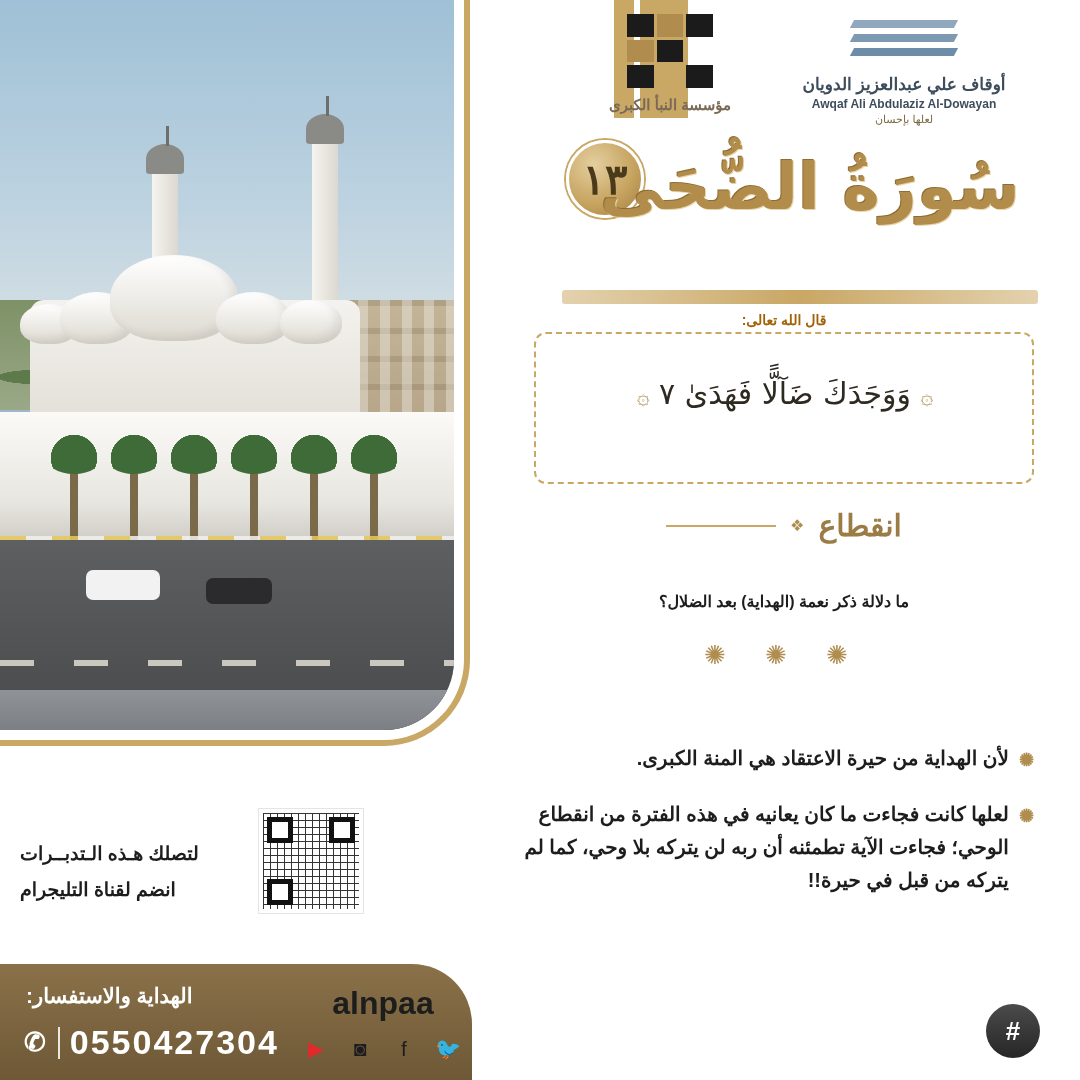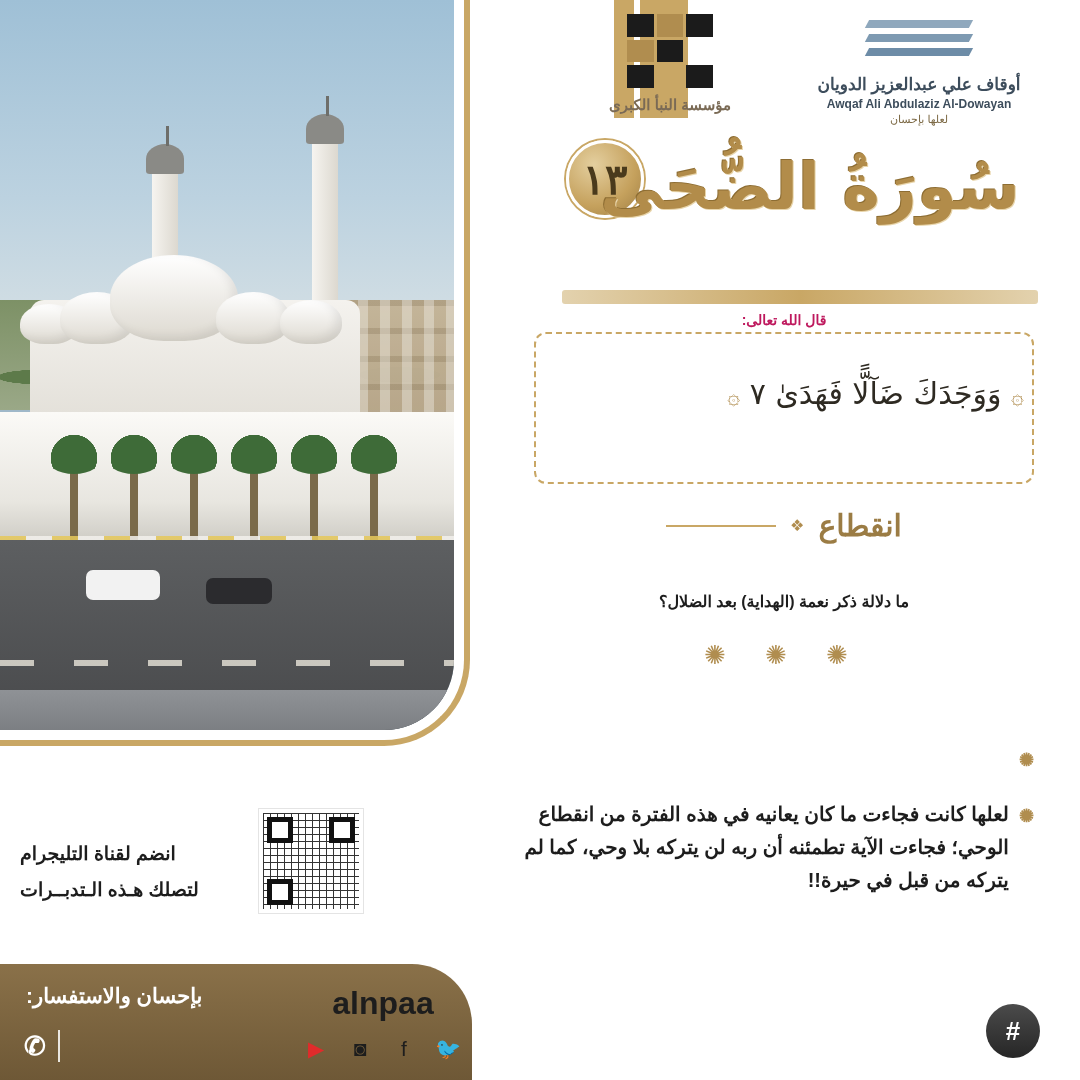--- a/index.html
+++ b/index.html
@@ -143,21 +143,21 @@
     display:grid; grid-template-columns:repeat(3,1fr); grid-template-rows:repeat(3,1fr);
     gap:3px;
   }
   .logo-nabaa .mark span { background:#1b1b1b; }
   .logo-nabaa .mark span.g { background:#b08d4f; }
   .logo-nabaa .mark span.w { background:transparent; }
   .logo-nabaa .cap {
     margin-top:8px; font-size:15px; font-weight:bold; color:#7a6a55; letter-spacing:1px;
   }
   .logo-awqaf {
-    position:absolute; right:36px; top:20px; width:250px; text-align:center;
+    position:absolute; right:51px; top:20px; width:250px; text-align:center;
   }
   .logo-awqaf .bars {
     width:104px; height:48px; margin:0 auto 6px; position:relative;
   }
   .logo-awqaf .bars i {
     position:absolute; left:0; width:100%; height:8px; background:#8fa8bd; display:block;
     transform-origin:left center;
   }
   .logo-awqaf .bars i:nth-child(1){ top:0;  transform:skewX(-28deg); }
   .logo-awqaf .bars i:nth-child(2){ top:14px; transform:skewX(-28deg); background:#7e9ab2;}
@@ -192,24 +192,24 @@
   }
 
   
   .ayah-box {
     position:absolute; right:46px; top:332px; width:500px; height:152px;
     border:2px dashed #c9a765; border-radius:12px;
     background:#fff;
   }
   .qal {
     position:absolute; right:46px; top:312px; width:500px; text-align:center;
-    font-size:14px; color:#be185d; font-weight:bold;
+    font-size:14px; color:#a16207; font-weight:bold;
   }
   .ayah-text {
-    position:absolute; right:56px; top:370px; width:500px; text-align:right;
+    position:absolute; right:45px; top:370px; width:500px; text-align:center;
     font-family:"DejaVu Sans", sans-serif;
     font-size:30px; color:#2e2a22; direction:rtl; line-height:1.6;
   }
   .ayah-text .orn { color:#b08d4f; font-size:22px; }
 
   
   .q-header {
     position:absolute; right:46px; top:508px; width:500px;
     display:flex; align-items:center; justify-content:center; gap:14px;
     direction:rtl;
@@ -392,43 +392,45 @@
   <span class="label">انقطاع</span>
   <span class="dia">❖</span>
   <span class="line"></span>
 </div>
 <div class="q-main">ما دلالة ذكر نعمة (الهداية) بعد الضلال؟</div>
 <div class="q-stars">✺&nbsp;✺&nbsp;✺</div>
 
 <div class="answers">
   <div class="answer">
     <span class="bullet">✺</span>
+    <span>لأن الهداية من حيرة الاعتقاد هي المنة الكبرى.</span>
   </div>
   <div class="answer">
     <span class="bullet">✺</span>
     <span>لعلها كانت فجاءت ما كان يعانيه في هذه الفترة من انقطاع الوحي؛ فجاءت الآية تطمئنه أن ربه لن يتركه بلا وحي، كما لم يتركه من قبل في حيرة!!</span>
   </div>
 </div>
 
 <div class="qr">
   <div class="grid"></div>
   <div class="eye e1"></div>
   <div class="eye e2"></div>
   <div class="eye e3"></div>
 </div>
 <div class="telegram-text">
+  <div>لتصلك هـذه الـتدبــرات</div>
   <div>انضم لقناة التليجرام</div>
-  <div>لتصلك هـذه الـتدبــرات</div>
 </div>
 
 <div class="bottom-bar"></div>
-<div class="contact-label">بإحسان والاستفسار:</div>
+<div class="contact-label">الهداية والاستفسار:</div>
 <div class="phone">
   <span class="ic">✆</span>
   <span class="bar"></span>
+  <span>0550427304</span>
 </div>
 
 <div class="handle">alnpaa</div>
 <div class="socials">
   <span class="tw">🐦</span>
   <span>f</span>
   <span>◙</span>
   <span class="yt">▶</span>
 </div>
 

